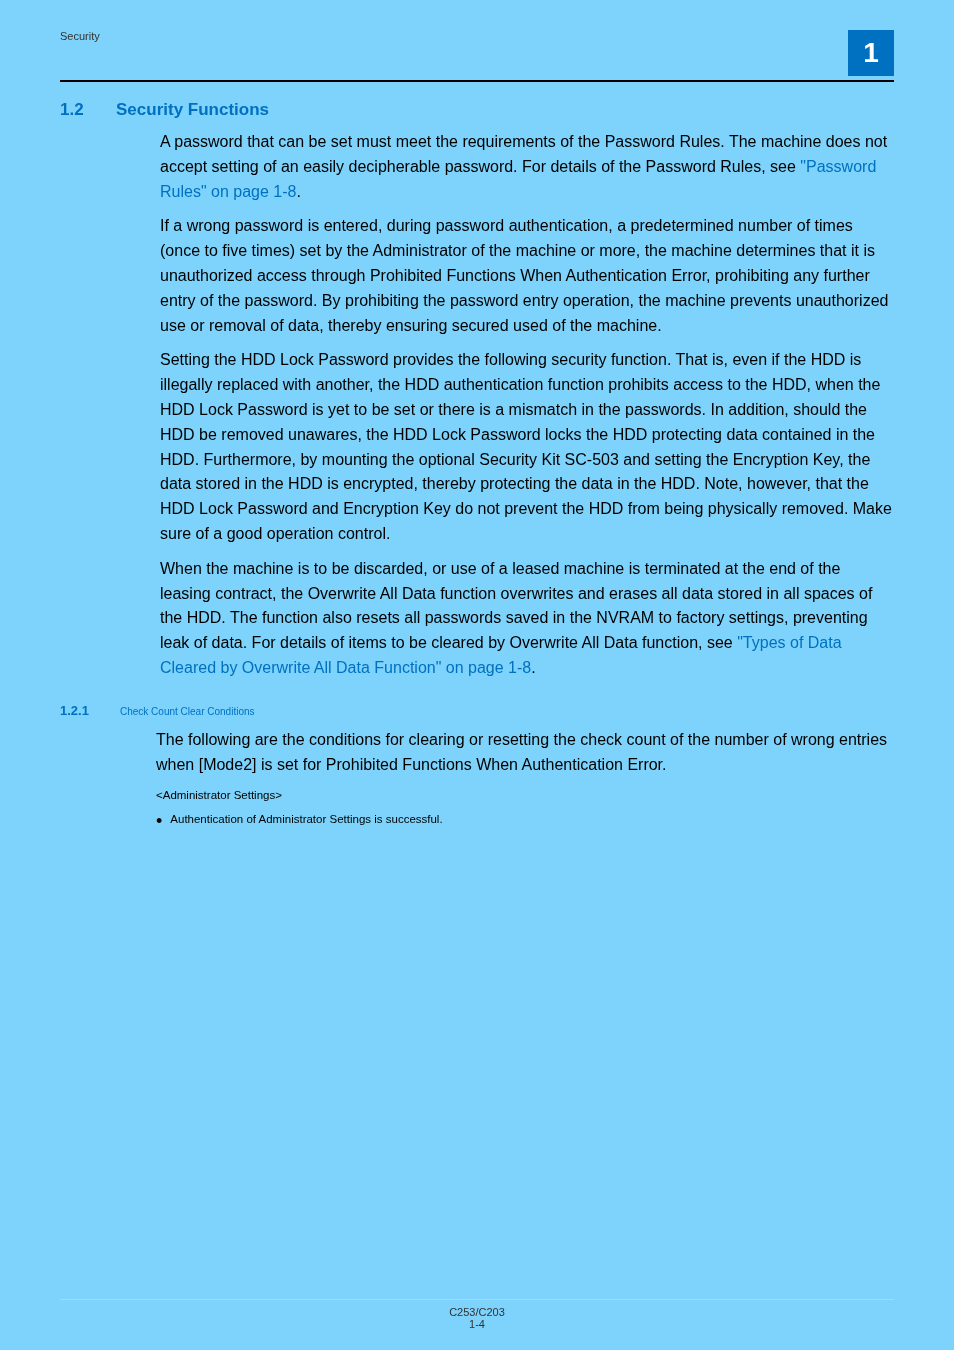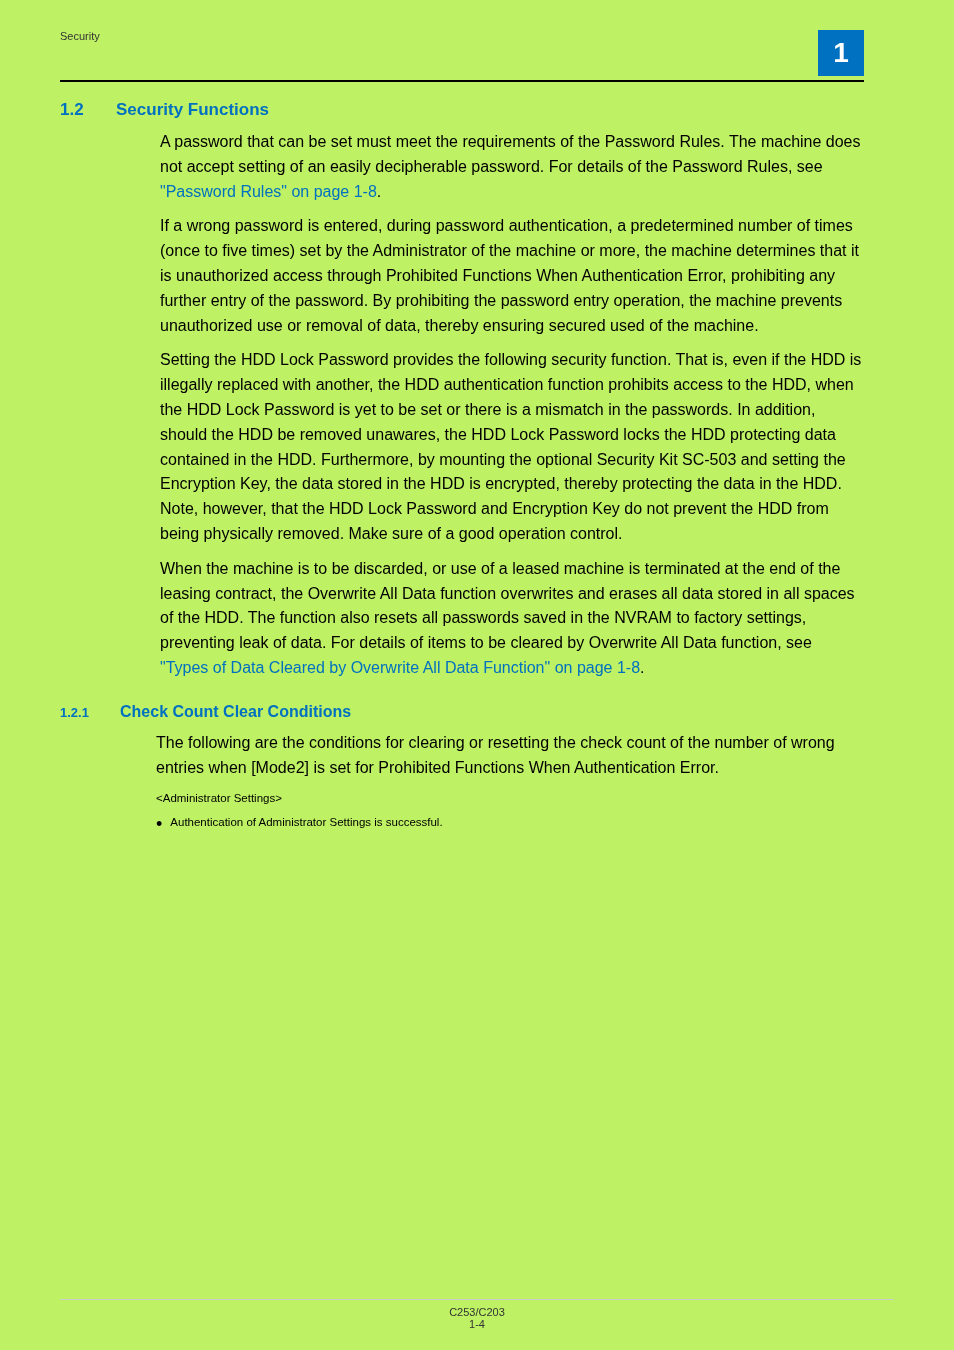--- a/index.html
+++ b/index.html
@@ -13,23 +13,23 @@
       font-family: Arial, Helvetica, sans-serif;
       font-size: 12px;
       color: #000000;
       width: 954px;
       min-height: 1350px;
     }
 
     .page-container {
       width: 954px;
       min-height: 1350px;
-      background: #bef264;
+      background: #7dd3fc;
       position: relative;
-      padding: 30px 90px 40px 60px;
+      padding: 30px 60px 40px 60px;
     }
 
     
     .page-header {
       display: flex;
       justify-content: space-between;
       align-items: flex-start;
       margin-bottom: 6px;
       border-bottom: 2px solid #000;
       padding-bottom: 4px;
@@ -113,22 +113,22 @@
     }
 
     .sub-section-number {
       font-size: 13px;
       font-weight: bold;
       color: #0070c0;
       min-width: 40px;
     }
 
     .sub-section-title {
-      font-size: 16px;
-      font-weight: bold;
+      font-size: 10px;
+      font-weight: normal;
       color: #0070c0;
     }
 
     .sub-section-body {
       margin-left: 96px;
     }
 
     .admin-settings-label {
       font-size: 11.5px;
       color: #000;

